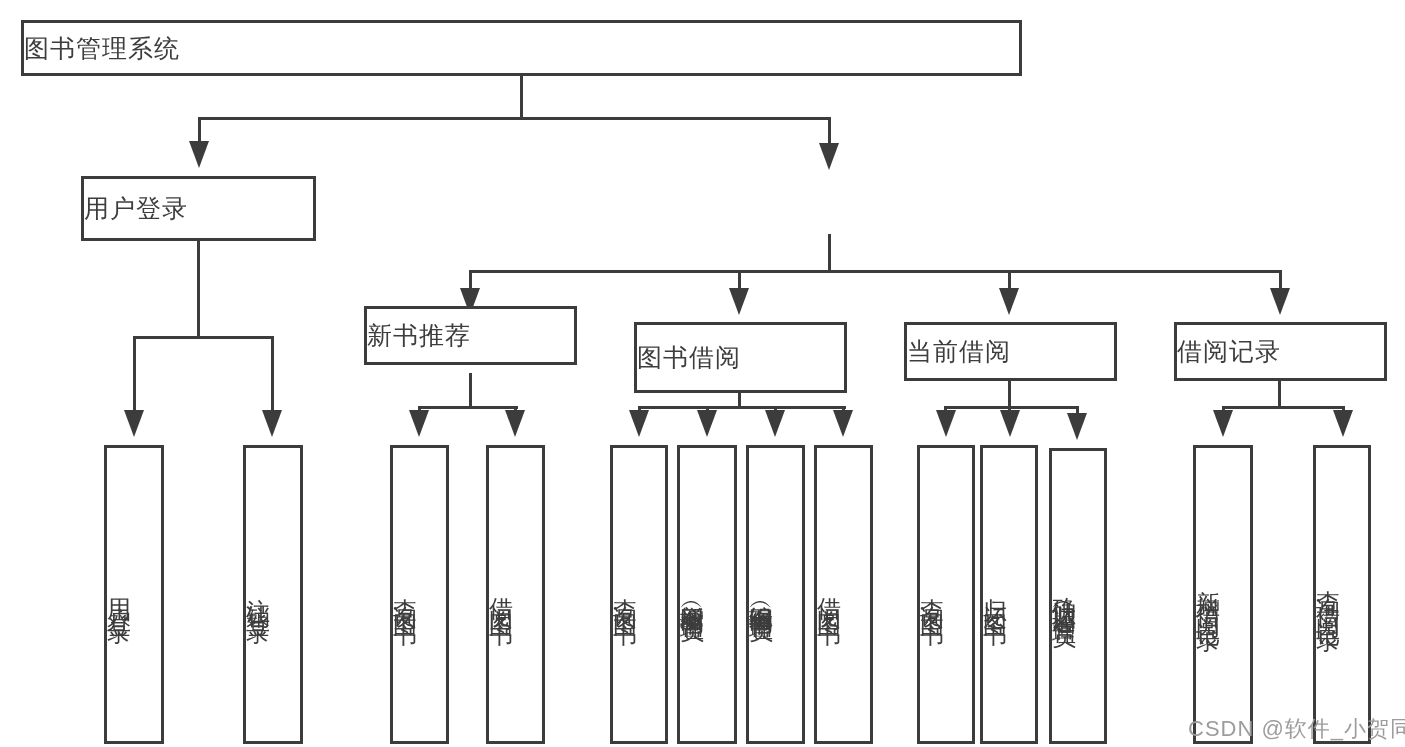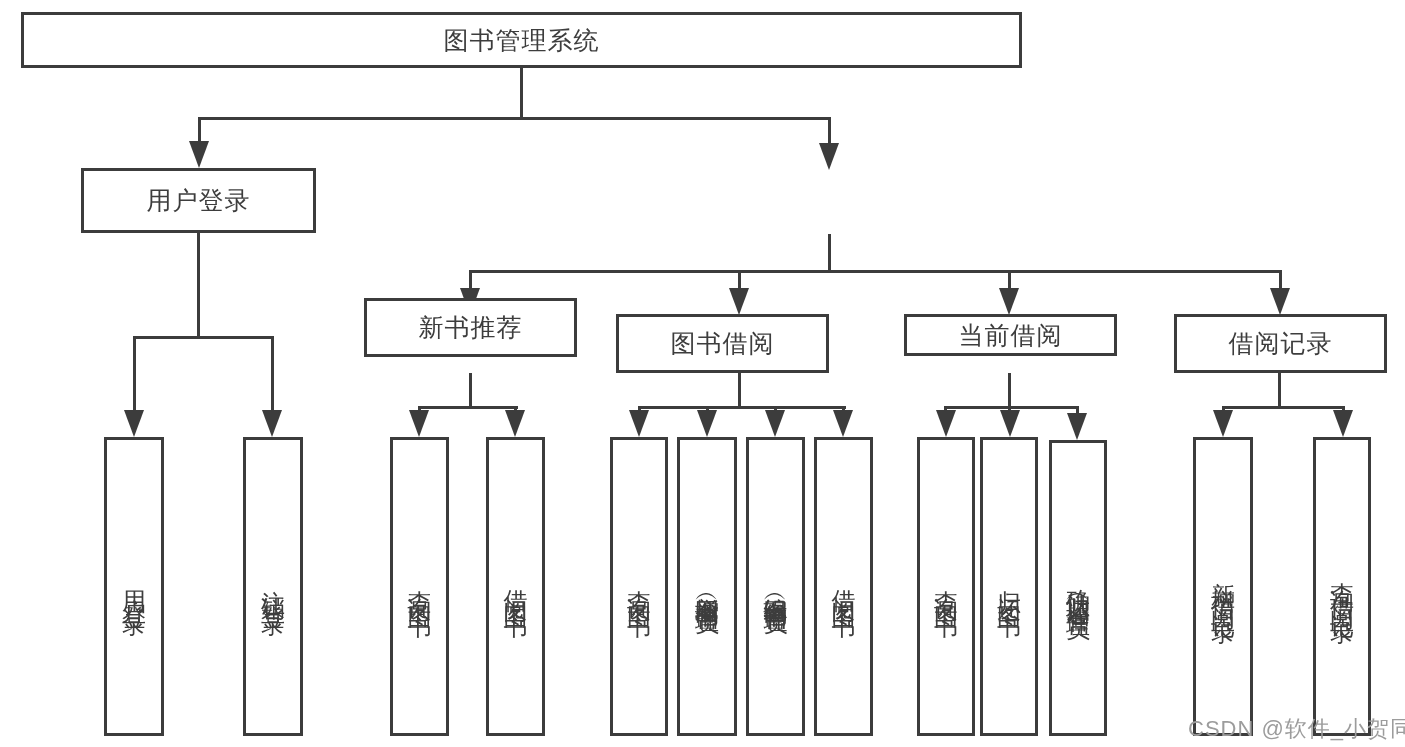--- a/index.html
+++ b/index.html
@@ -8,21 +8,21 @@
     --background:#ffffff;
     --watermark:#9c9c9c;
   }
   html,body{margin:0;padding:0;background:var(--background);}
   .canvas{
     position:relative;width:1405px;height:747px;background:var(--background);
     font-family:"Liberation Sans","DejaVu Sans",sans-serif;overflow:hidden;color:var(--text);
   }
   .box{
     position:absolute;box-sizing:border-box;border:3px solid var(--line);
-    background:var(--background);display:flex;align-items:center;justify-content:center;
+    background:var(--background);display:flex;align-items:center;justify-content:flex-start;margin-top:8px;
   }
   .h-label{font-size:25px;letter-spacing:1px;white-space:nowrap;color:var(--text);}
   .v-label{
     writing-mode:vertical-rl;text-orientation:mixed;line-height:1;
     font-size:24px;letter-spacing:8px;white-space:nowrap;color:var(--text);
   }
   .v-label.sp4{letter-spacing:4px;}
   .v-label.sp2{letter-spacing:2px;}
   .line{position:absolute;background:var(--line);}
   .arrow{
@@ -103,24 +103,24 @@
     <span class="h-label">图书管理系统</span>
   </div>
 
   <div class="box" style="left:81px;top:168px;width:235px;height:65px">
     <span class="h-label">用户登录</span>
   </div>
 
   <div class="box" style="left:364px;top:298px;width:213px;height:59px">
     <span class="h-label">新书推荐</span>
   </div>
-  <div class="box" style="left:616px;top:314px;width:213px;height:59px">
+  <div class="box" style="left:634px;top:314px;width:213px;height:71px">
     <span class="h-label">图书借阅</span>
   </div>
-  <div class="box" style="left:904px;top:314px;width:213px;height:42px">
+  <div class="box" style="left:904px;top:314px;width:213px;height:59px">
     <span class="h-label">当前借阅</span>
   </div>
   <div class="box" style="left:1174px;top:314px;width:213px;height:59px">
     <span class="h-label">借阅记录</span>
   </div>
 
   <div class="box" style="left:104px;top:437px;width:60px;height:299px">
     <span class="v-label">用户登录</span>
   </div>
   <div class="box" style="left:243px;top:437px;width:60px;height:299px">

